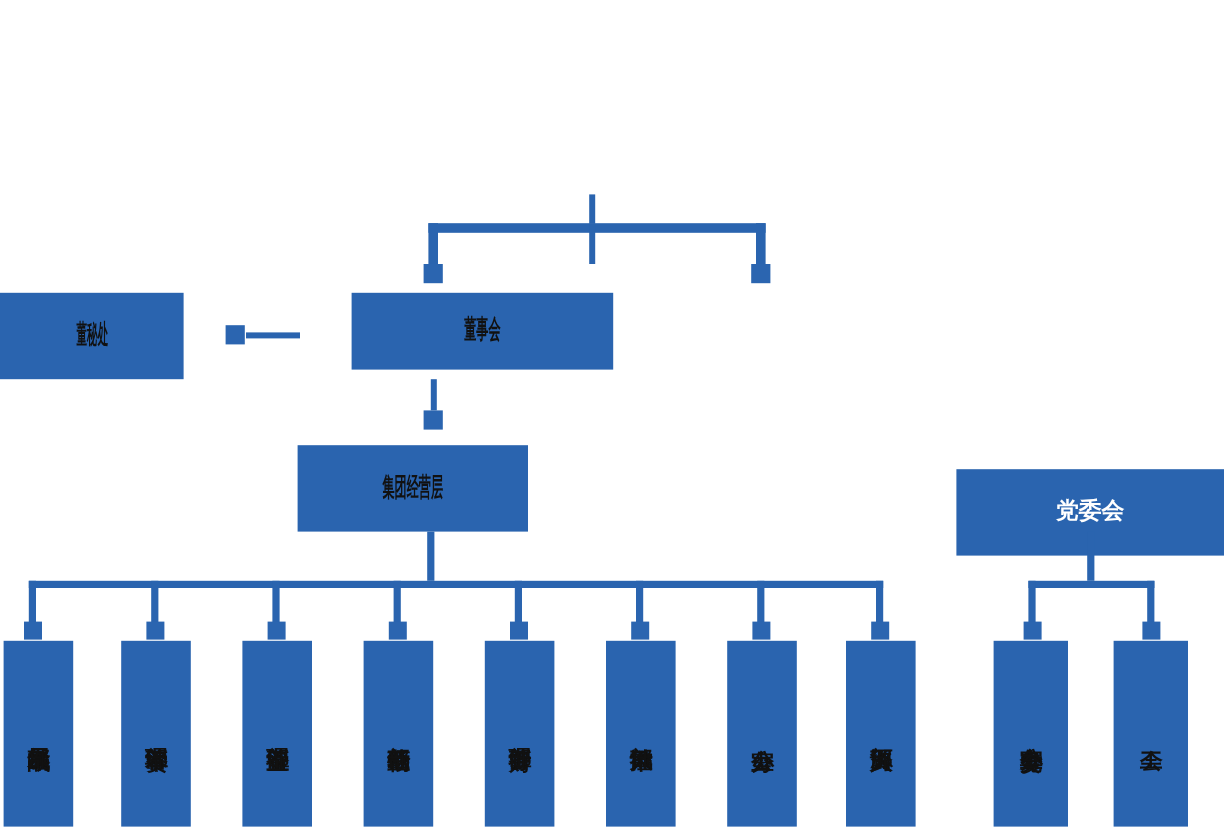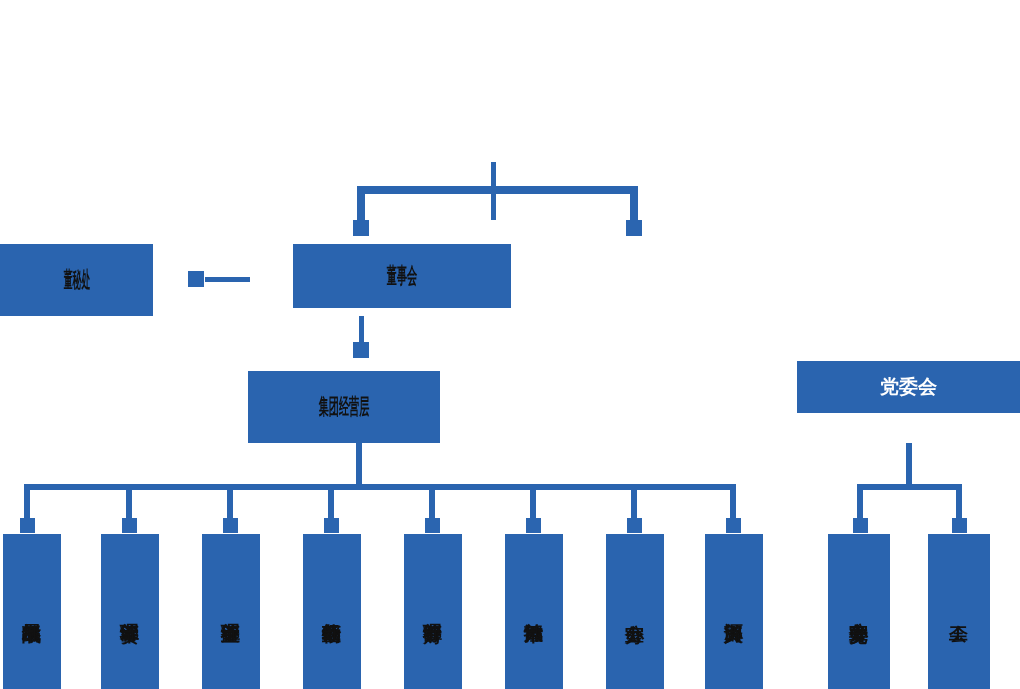--- a/index.html
+++ b/index.html
@@ -83,21 +83,21 @@
   <div class="conn" style="left:205px;top:277px;width:45px;height:5px;"></div>
   <div class="stub" style="left:188px;top:271px;width:16px;height:16px;"></div>
 
   <div class="conn" style="left:359px;top:316px;width:5px;height:26px;"></div>
   <div class="stub" style="left:353px;top:342px;width:16px;height:16px;"></div>
 
   <div class="box dark" style="left:248px;top:371px;width:192px;height:72px;">
     <span class="lbl">集团经营层</span>
   </div>
 
-  <div class="box dark solid" style="left:797px;top:361px;width:223px;height:52px;">
+  <div class="box dark solid" style="left:797px;top:391px;width:223px;height:72px;">
     <span class="lbl">党委会</span>
   </div>
 
   <div class="conn" style="left:356px;top:443px;width:6px;height:41px;"></div>
   <div class="conn" style="left:24px;top:484px;width:712px;height:6px;"></div>
 
   <div class="conn" style="left:24px;top:484px;width:6px;height:42px;"></div>
   <div class="conn" style="left:126px;top:484px;width:6px;height:42px;"></div>
   <div class="conn" style="left:227px;top:484px;width:6px;height:42px;"></div>
   <div class="conn" style="left:328px;top:484px;width:6px;height:42px;"></div>

